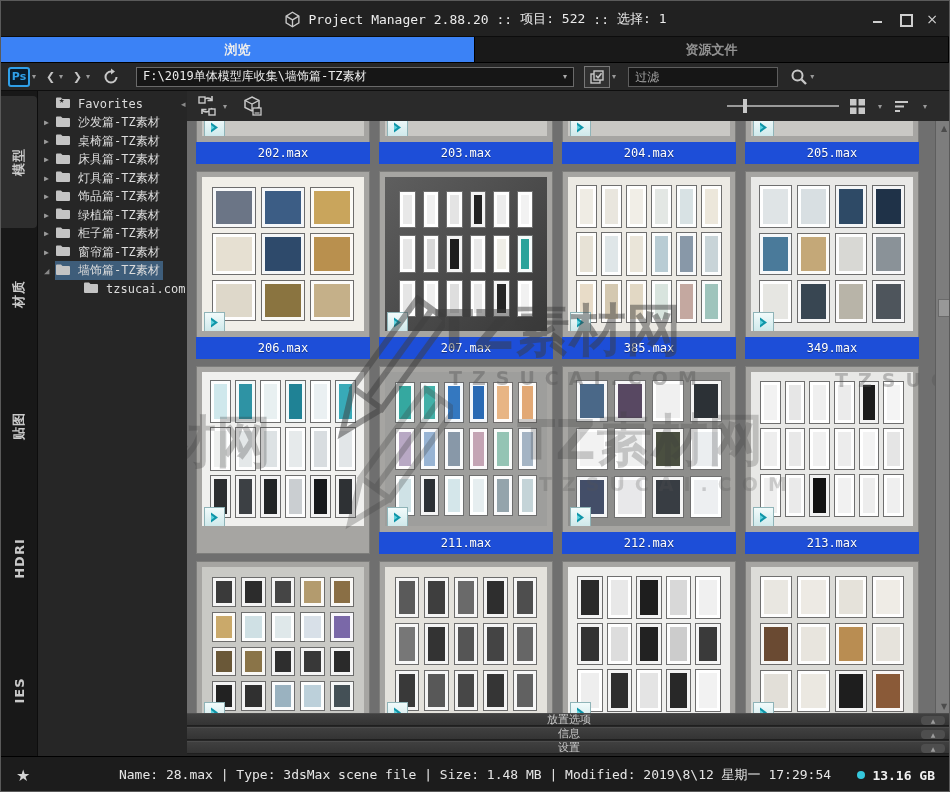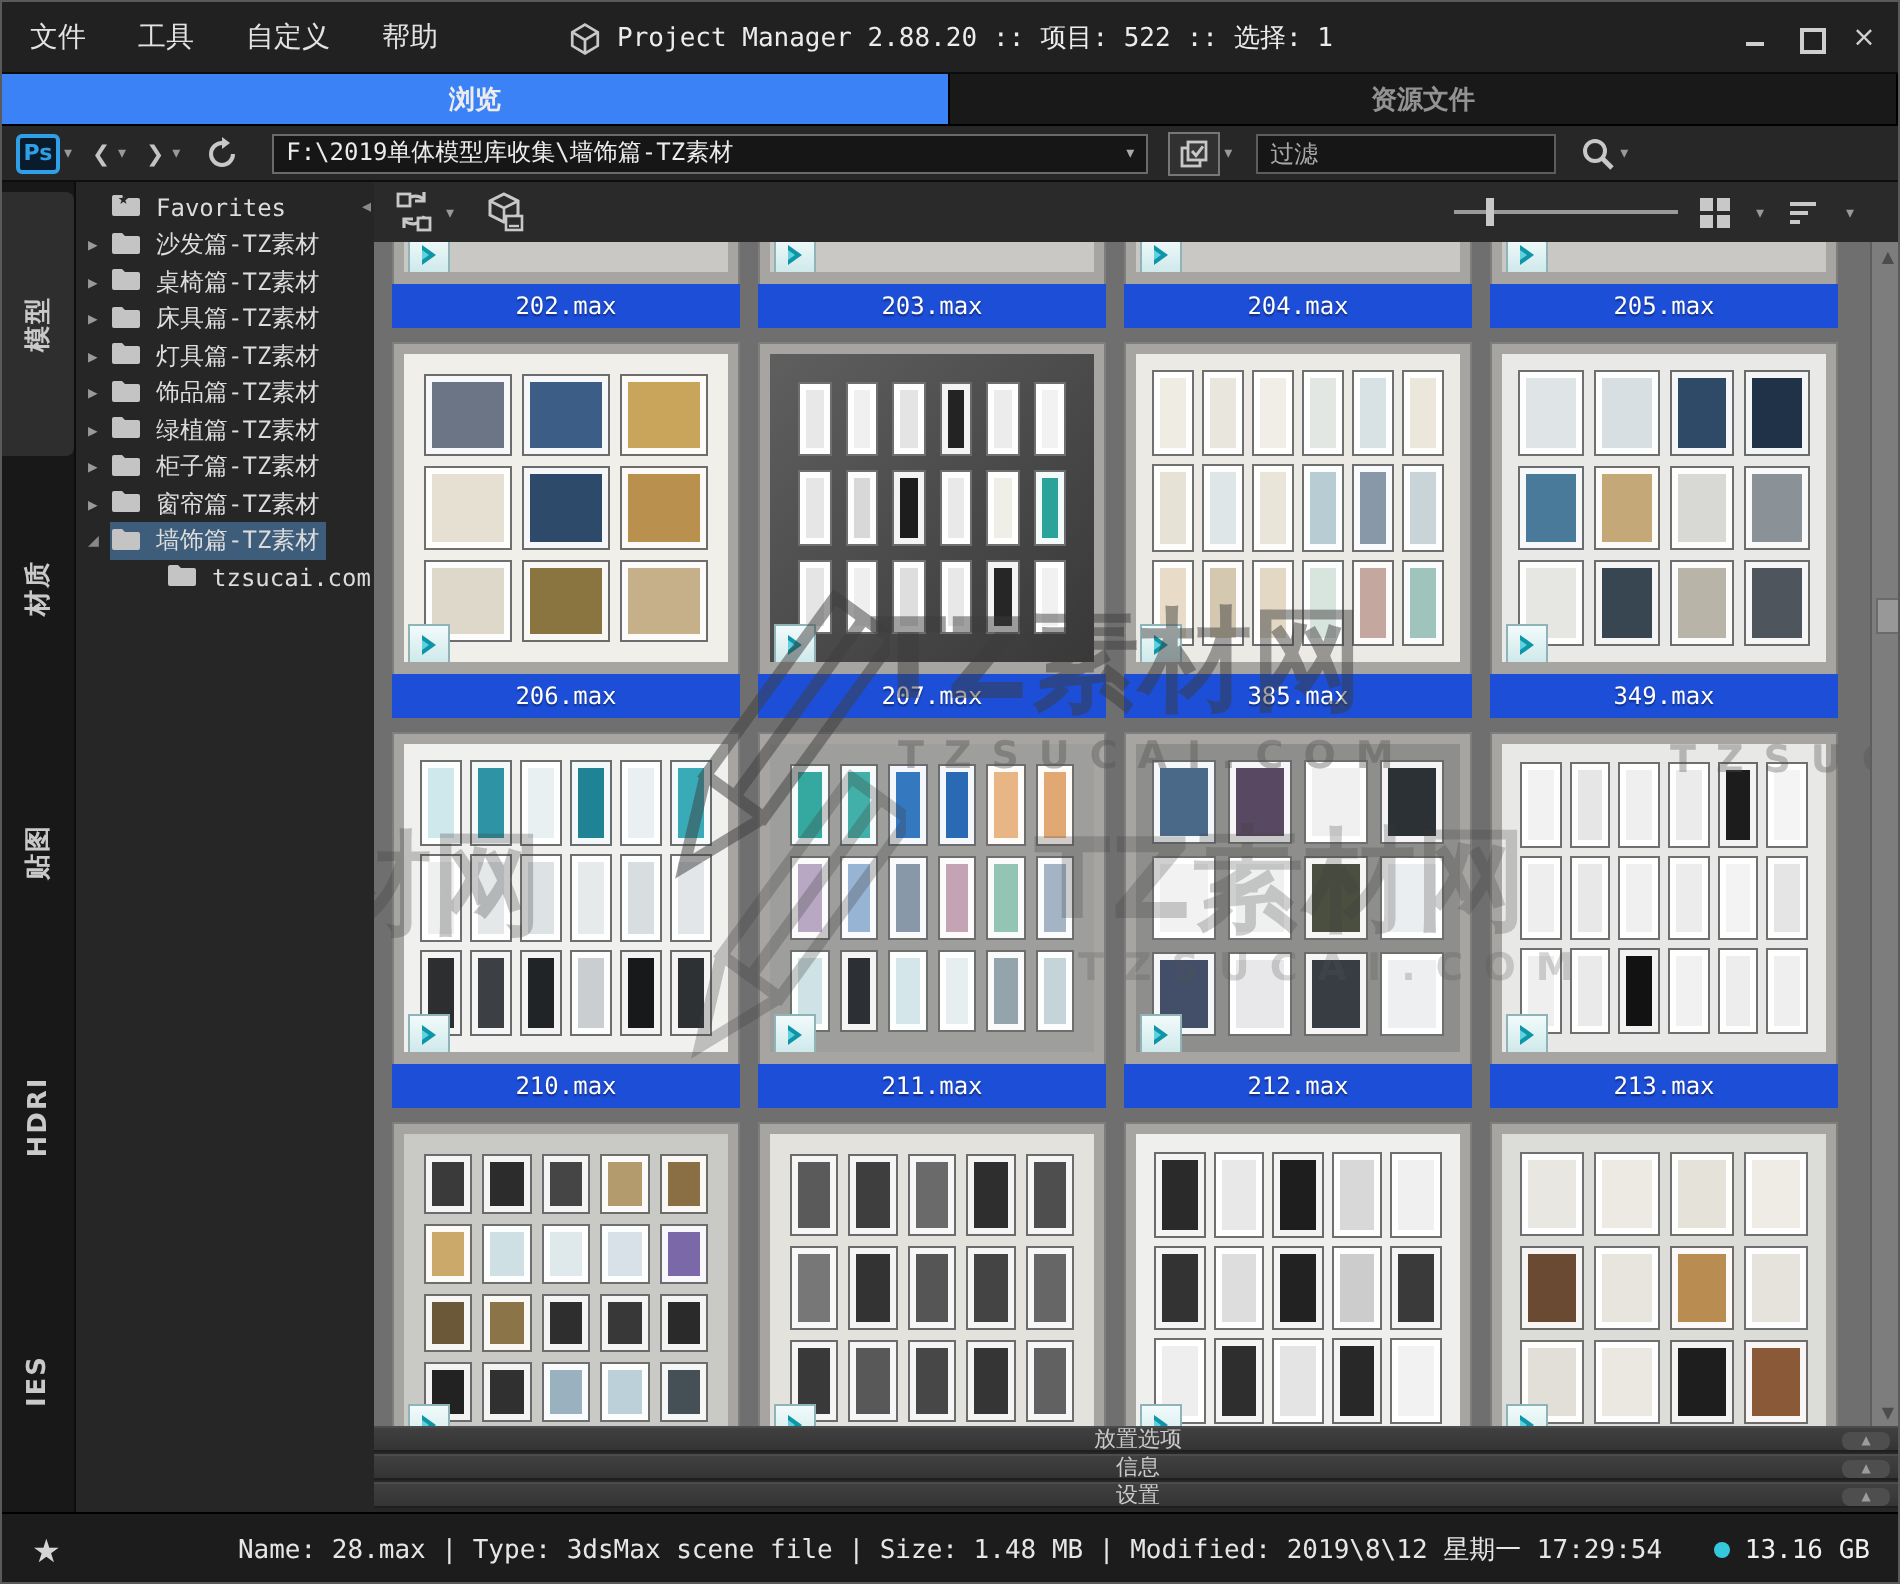--- a/index.html
+++ b/index.html
@@ -95,34 +95,28 @@
   .panels { position:absolute; left:0; top:622px; width:764px; height:43px; background:#262626; }
   .panel-bar { position:relative; height:13px; margin-bottom:1px; background:linear-gradient(#404040,#343434); border-top:1px solid #4c4c4c; border-bottom:1px solid #1f1f1f; color:#cacaca; font-size:11px; text-align:center; line-height:12px; }
   .panel-pill { position:absolute; right:6px; top:2px; width:24px; height:9px; background:#4e4e4e; border-radius:4px; color:#9c9c9c; font-size:6px; line-height:9px; text-align:center; }
 
   
   .statusbar { position:absolute; left:0; top:755px; width:100%; height:37px; background:#1c1c1c; border-top:1px solid #000; }
   .status-star { position:absolute; left:15px; top:9px; font-size:16px; color:#d4d4d4; }
   .status-text { position:absolute; left:0; top:0; width:100%; height:100%; display:flex; align-items:center; justify-content:center; font-family:"DejaVu Sans Mono", monospace; font-size:13px; color:#e6e6e6; }
   .status-right { position:absolute; right:14px; top:0; height:100%; display:flex; align-items:center; gap:7px; }
   .free-dot { width:8px; height:8px; border-radius:50%; background:#35c8dc; }
-  .free-size { font-size:13px; font-weight:400; color:#f0f0f0; font-family:"DejaVu Sans Mono", monospace; }
+  .free-size { font-size:13px; font-weight:700; color:#f0f0f0; font-family:"DejaVu Sans Mono", monospace; }
 </style>
 </head>
 <body>
 
 <div class="window">
 
   <div class="titlebar">
-    <div class="menus">
-        <span class="menu-item">文件</span>
-        <span class="menu-item">工具</span>
-        <span class="menu-item">自定义</span>
-        <span class="menu-item">帮助</span>
-      </div>
     <div class="title-center">
       <svg width="17" height="17" viewBox="0 0 20 20">
         <g fill="none" stroke="#c8c8c8" stroke-width="1.6">
           <path d="M10 1.5 L17.5 6 L17.5 14 L10 18.5 L2.5 14 L2.5 6 Z"></path>
           <path d="M2.5 6 L10 10.5 L17.5 6 M10 10.5 L10 18.5"></path>
         </g>
       </svg>
       <span class="ttl">Project Manager 2.88.20</span>
       <span class="ttl">::</span>
       <span class="ttl">项目: 522</span>
@@ -519,21 +513,20 @@
                   <div class="frame" style="background: rgb(23, 25, 27);"></div>
                   <div class="frame" style="background: rgb(46, 49, 52);"></div>
                 </div>
                 <div class="max-badge">
                   <svg width="13" height="13" viewBox="0 0 13 13">
                     <path d="M3 1.5 L10 6.5 L3 11.5 Z" fill="#0f95a8"></path>
                     <path d="M3 4 L6.5 6.5 L3 9 Z" fill="#5fd2de"></path>
                   </svg>
                 </div>
               </div>
-              <div class="tile-label">210.max</div>
             </div>
             <div class="tile">
               <div class="tile-img" style="background: rgb(158, 158, 156);">
                 <div class="art" style="inset: 10px; gap: 5px; grid-template-columns: repeat(6, 1fr); grid-auto-rows: 1fr;">
                   <div class="frame" style="background: rgb(53, 168, 160);"></div>
                   <div class="frame" style="background: rgb(66, 176, 168);"></div>
                   <div class="frame" style="background: rgb(52, 120, 192);"></div>
                   <div class="frame" style="background: rgb(42, 106, 180);"></div>
                   <div class="frame" style="background: rgb(232, 181, 132);"></div>
                   <div class="frame" style="background: rgb(226, 168, 116);"></div>

